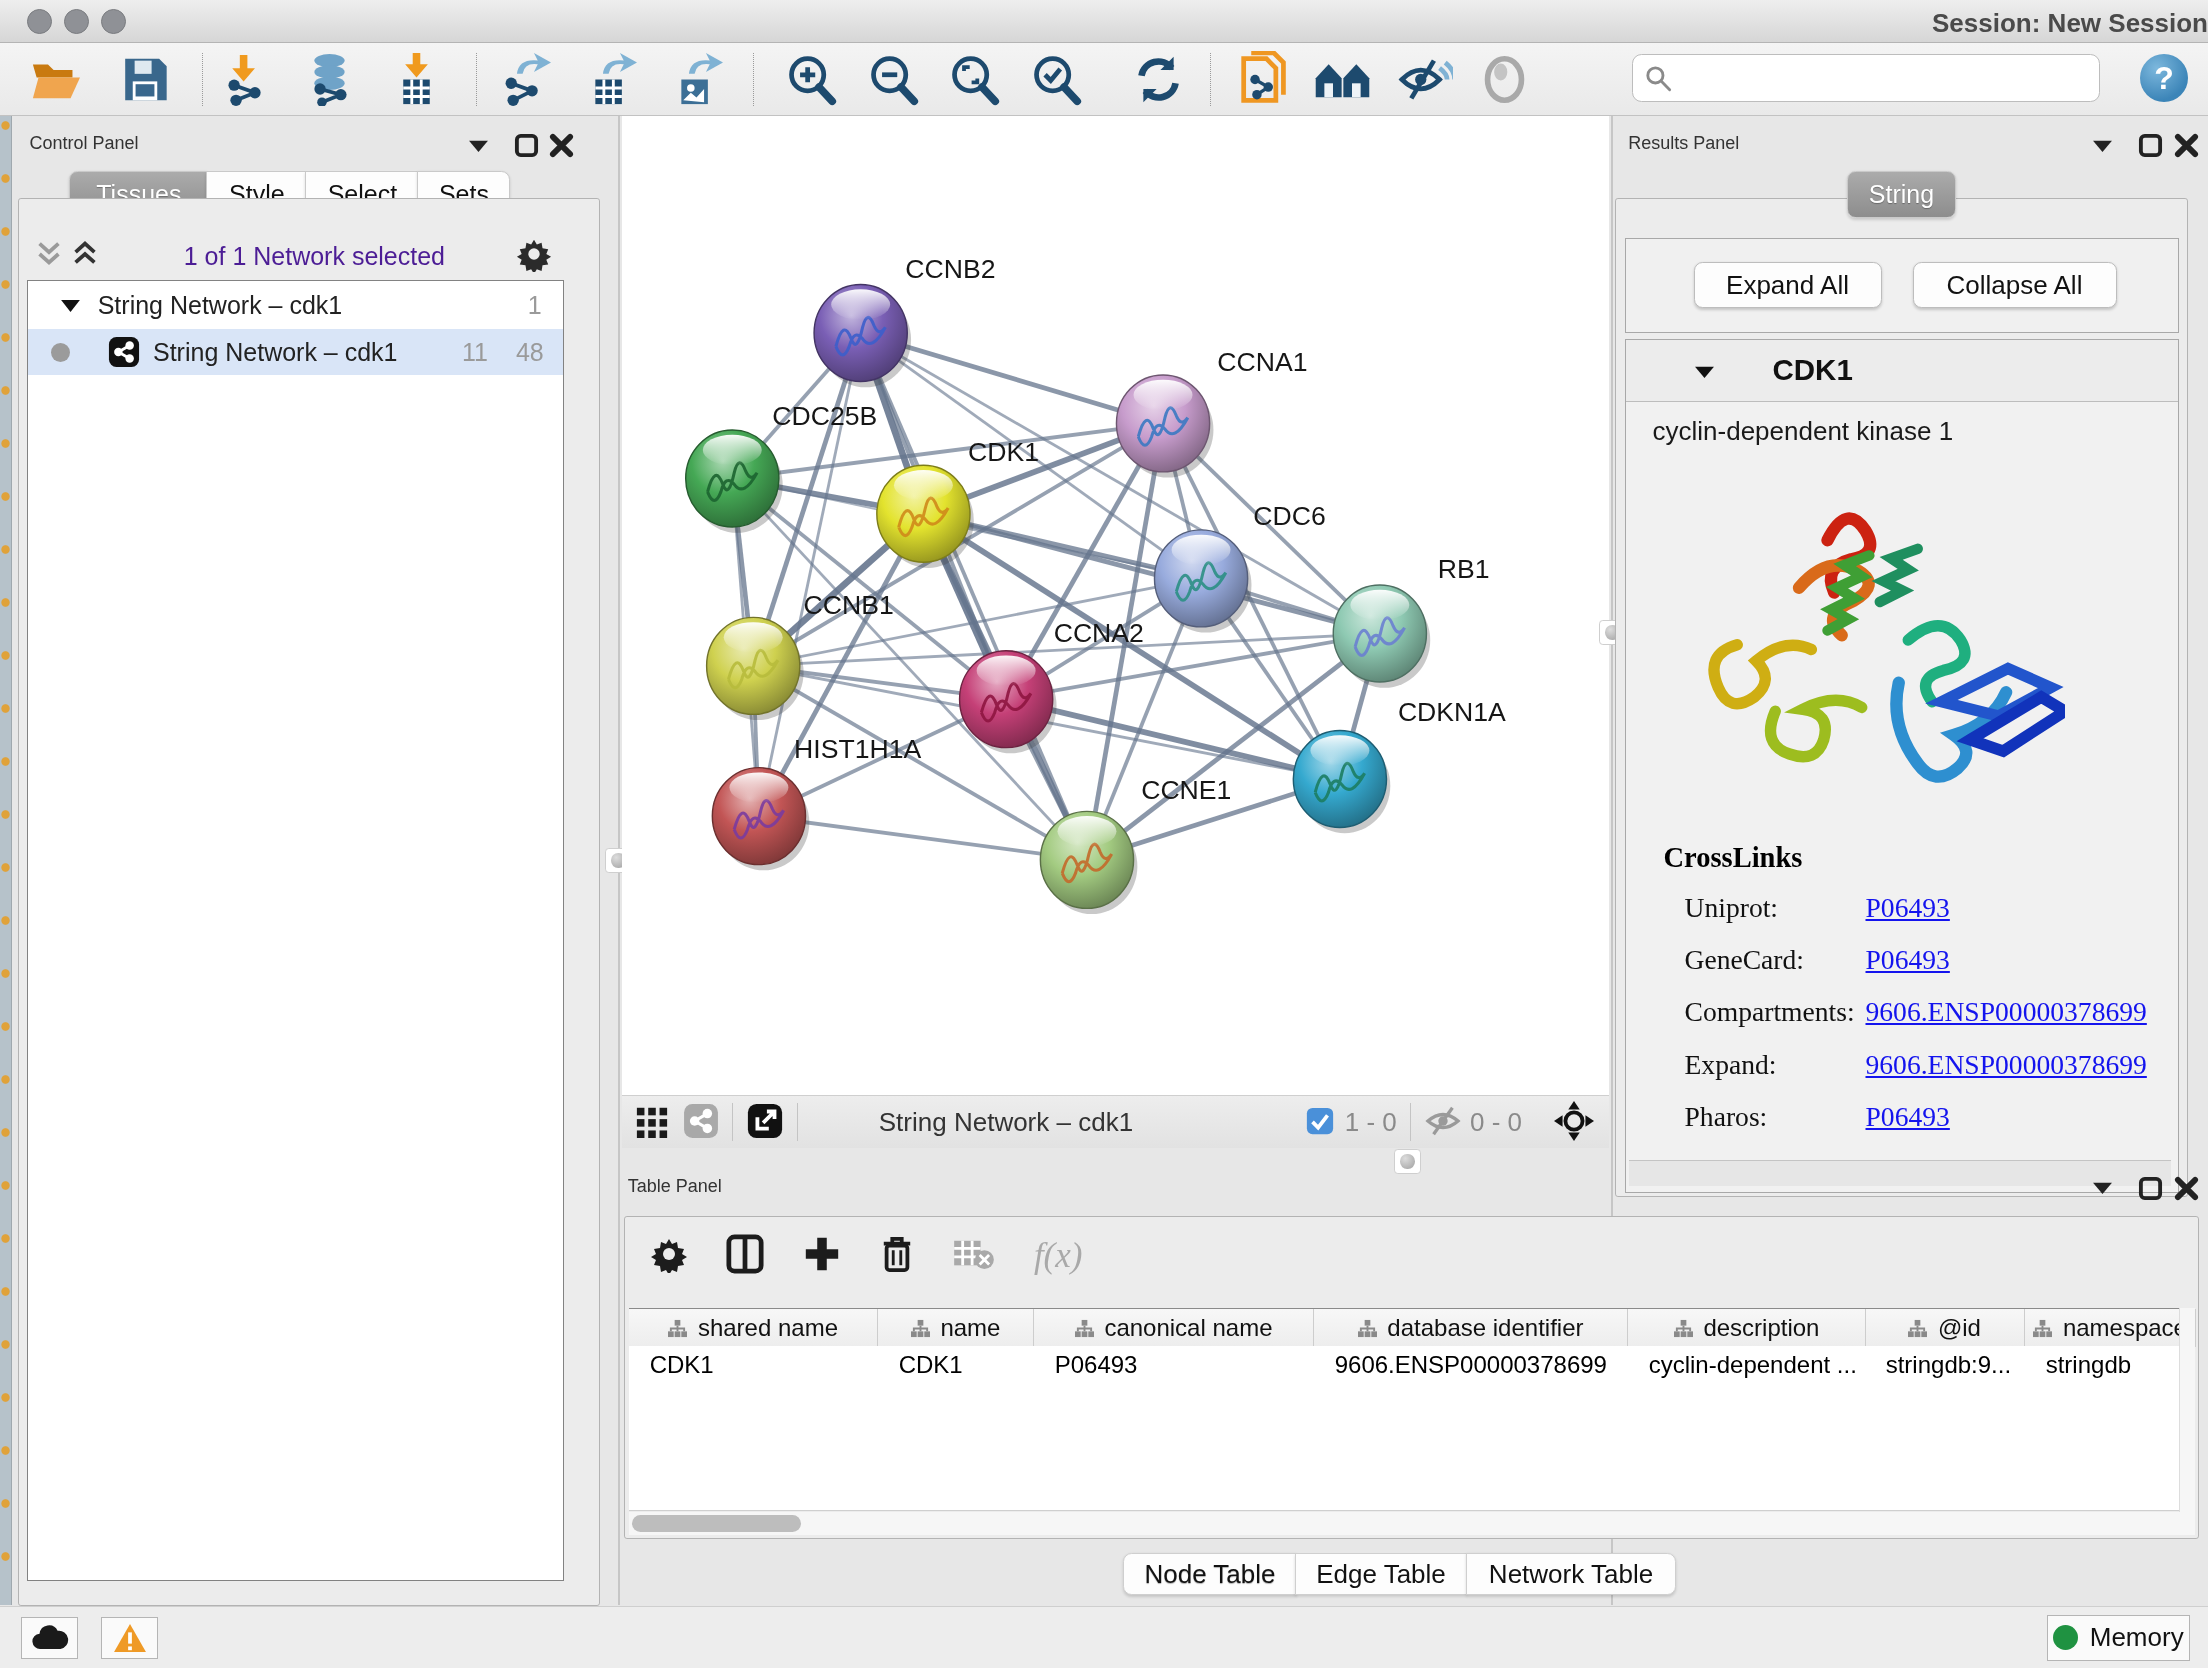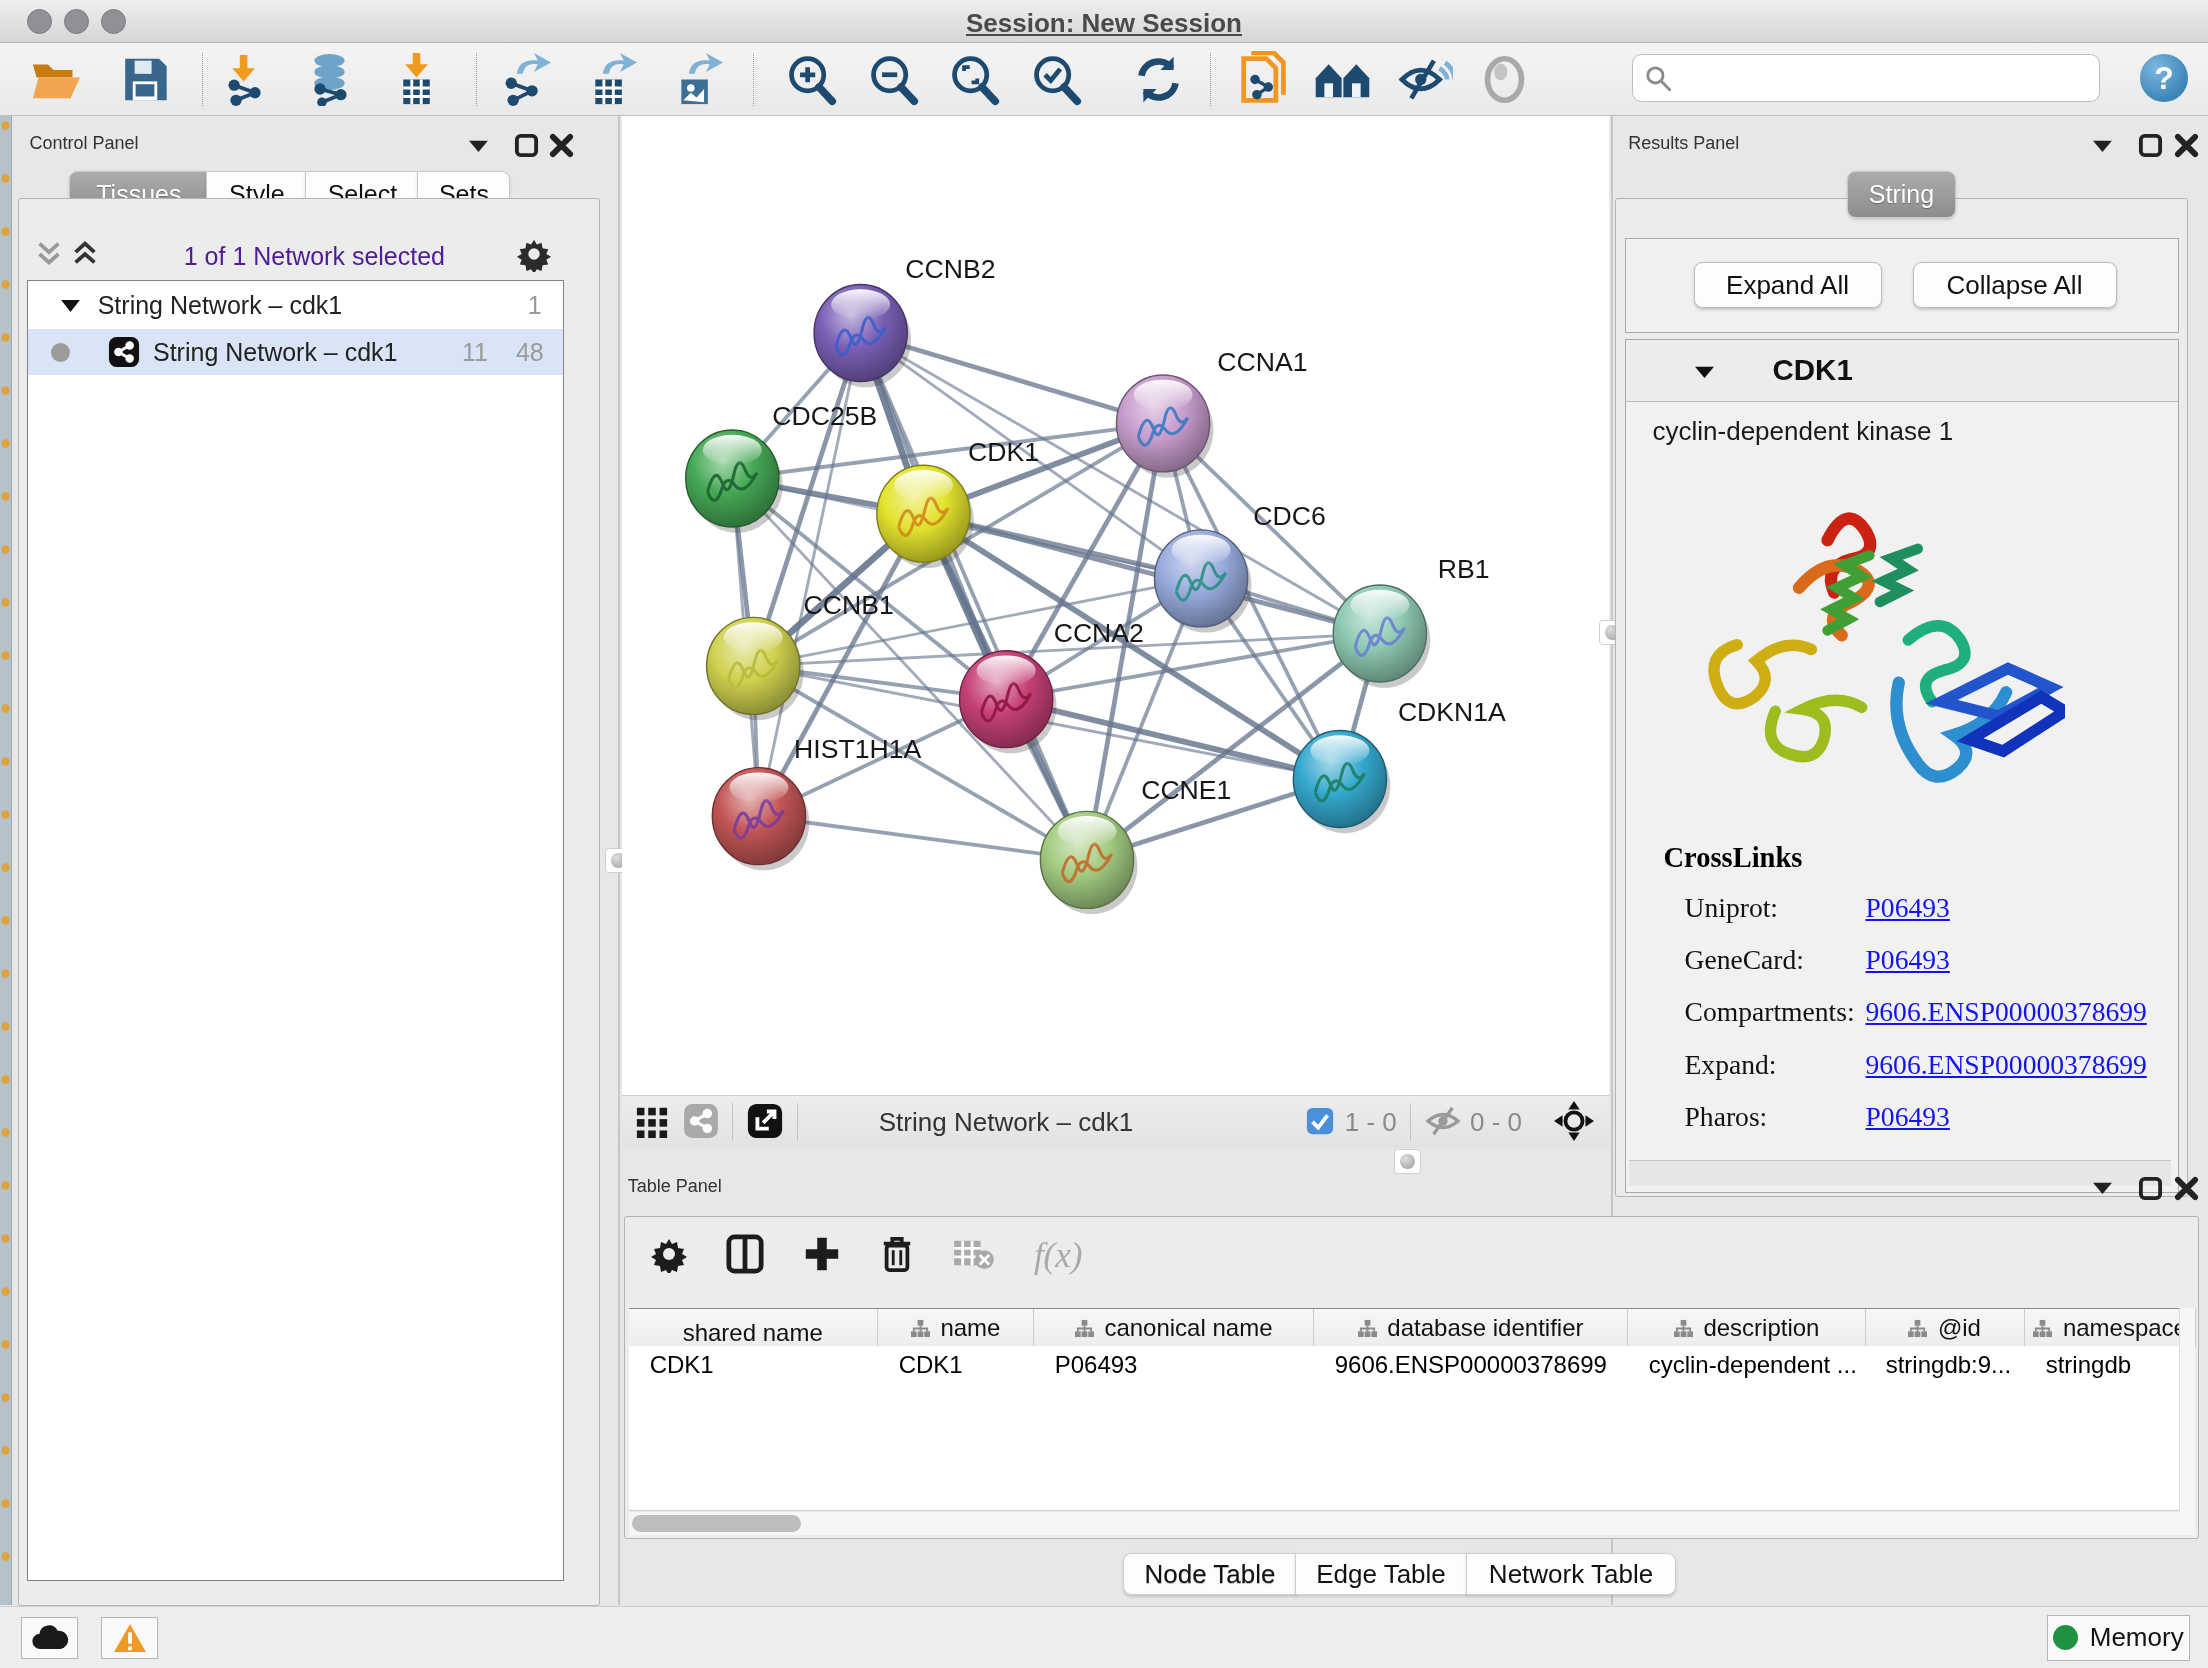--- a/index.html
+++ b/index.html
@@ -6,21 +6,21 @@
   body{
     width:2208px;height:1668px;position:relative;overflow:hidden;
     background:#e7e7e7;font-family:"Liberation Sans",sans-serif;
     -webkit-font-smoothing:antialiased;color:#222;
   }
   .abs{position:absolute;}
   
   .titlebar{left:0;top:0;width:2208px;height:42px;
     background:linear-gradient(#eeeeee,#d6d6d6);border-bottom:1px solid #b4b4b4;}
   .traffic{width:23px;height:23px;border-radius:50%;background:#8f9196;border:1px solid #7a7c80;top:8.6px;}
-  .win-title{width:100%;text-align:center;top:7.6px;font-size:26px;color:#4a4a4a;font-weight:bold;text-decoration:underline;}
+  .win-title{width:100%;text-align:right;top:7.6px;font-size:26px;color:#4a4a4a;font-weight:bold;}
   .toolbar{left:0;top:43px;width:2208px;height:72px;background:linear-gradient(#f4f4f4,#e9e9e9);
     border-bottom:1px solid #c2c2c2;}
   .tb-sep{top:9.5px;width:0;height:53px;border-left:1.9px dotted #9a9a9a;}
   .tb-ic{top:7.6px;width:57px;height:57px;display:flex;align-items:center;justify-content:center;}
   .searchbox{top:11.4px;width:468px;height:48px;background:#fff;border:1.9px solid #bdbdbd;border-radius:9.5px;
     display:flex;align-items:center;padding-left:11.4px;box-sizing:border-box;}
   .help-btn{top:11.4px;width:48px;height:48px;border-radius:50%;
     background:radial-gradient(circle at 35% 30%,#7db8dd,#3c85b8 70%);color:#fff;font-weight:bold;
     font-size:32px;display:flex;align-items:center;justify-content:center;}
   
@@ -724,21 +724,21 @@
               <path d="M2 12 h28 M2 21 h28 M11 4 v26 M21 4 v26"></path>
             </g>
           <circle cx="34" cy="24" r="10" fill="#a9a9a9"></circle>
             <path d="M29 19 l10 10 M39 19 l-10 10" stroke="#fff" stroke-width="3"></path>
         </svg>
       </span>
       <span class="serif" style="font-style:italic;font-size:35px;color:#a9a9a9">f(x)</span>
     </div>
 
     <div class="abs tbl-head" style="left:3.8px;top:91px;width:1566px;height:38px">
-        <div class="tbl-col" style="left: 0px; width: 249px; flex-direction: column;">
+        <div class="tbl-col" style="left: 0px; width: 249px;">
           <svg width="21" height="19" viewBox="0 0 22 20">
             <rect x="8" y="1" width="6" height="6" fill="#8a8a8a"></rect>
             <rect x="1" y="13" width="6" height="6" fill="#8a8a8a"></rect>
             <rect x="8" y="13" width="6" height="6" fill="#8a8a8a"></rect>
             <rect x="15" y="13" width="6" height="6" fill="#8a8a8a"></rect>
             <path d="M11 7 v3 M4 13 v-3 h14 v3 M11 10 v3" stroke="#8a8a8a" stroke-width="2" fill="none"></path>
           </svg>
           <span>shared name</span>
         </div>
         <div class="tbl-col" style="left: 249px; width: 156px;">

